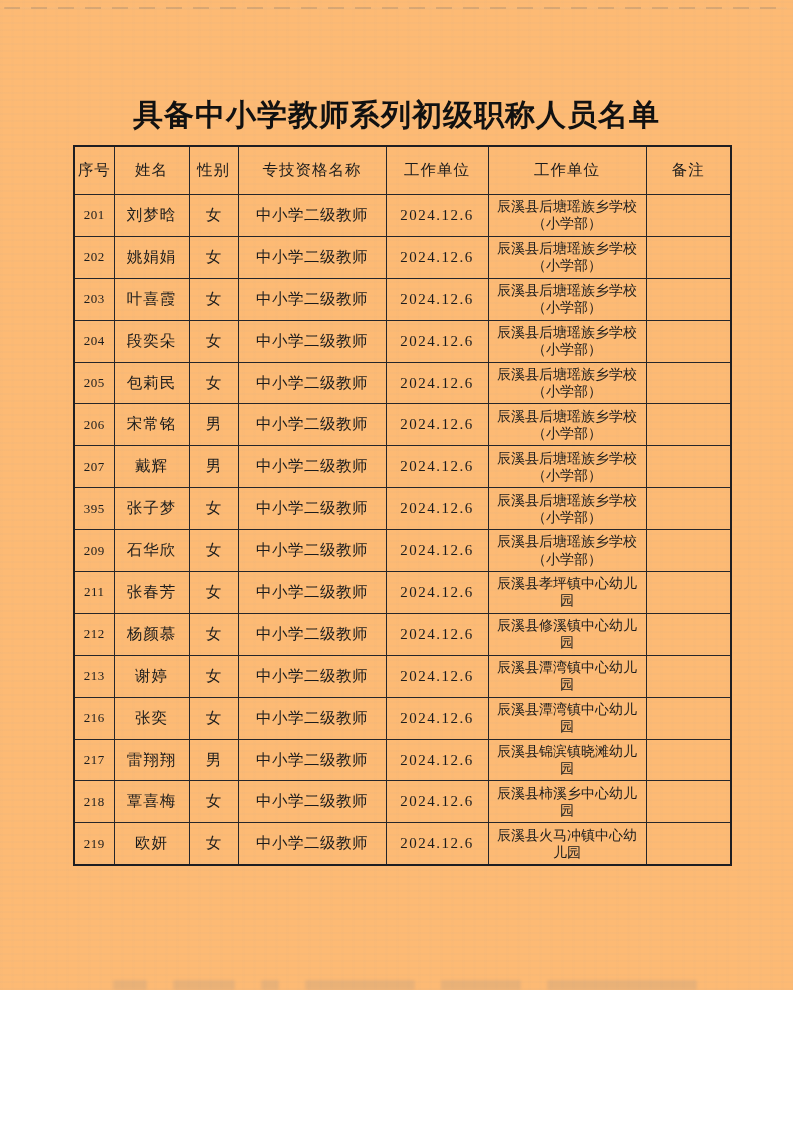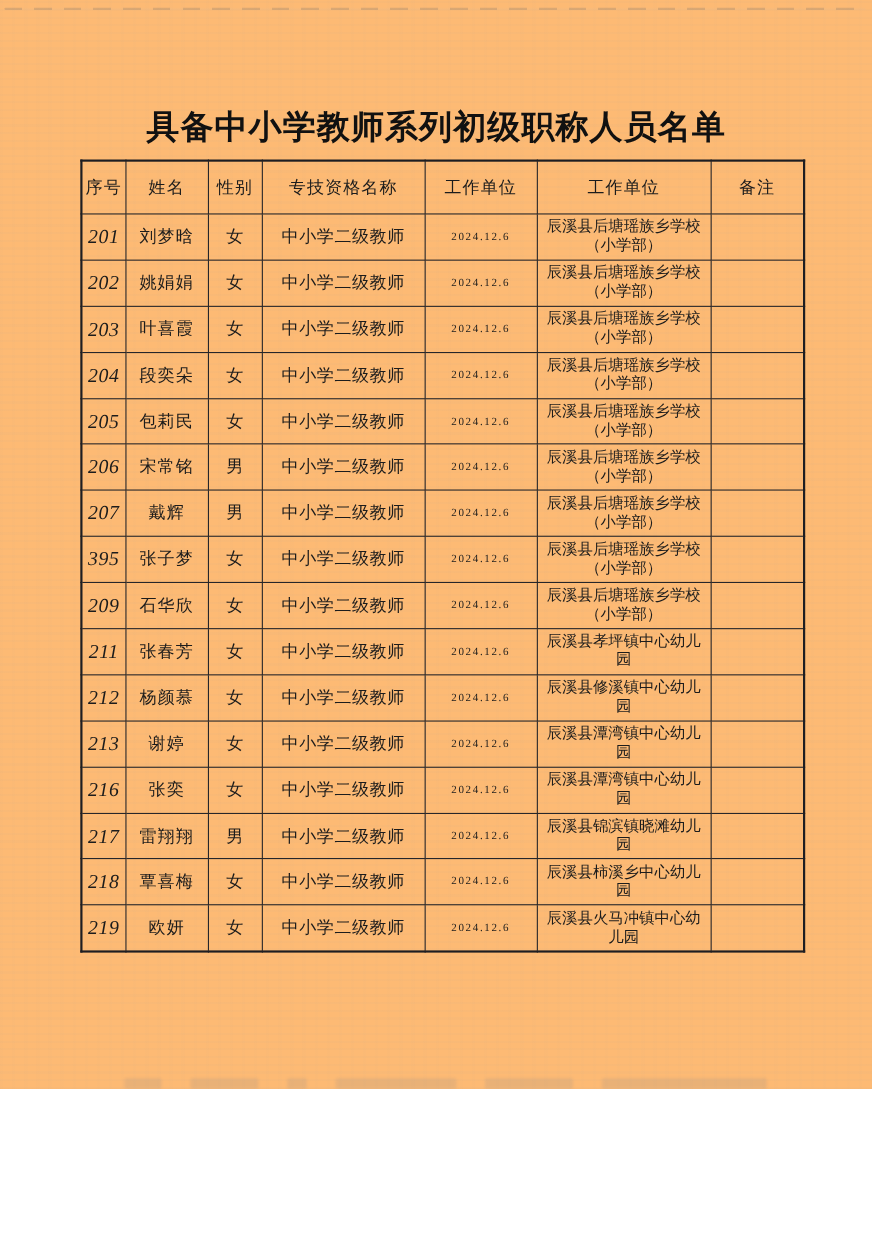--- a/index.html
+++ b/index.html
@@ -37,24 +37,24 @@
   table.roster th, table.roster td{
     border:1.6px solid #26262a;
     padding:1px 2px;
     text-align:center;vertical-align:middle;
     font-weight:normal;
     overflow:hidden;
   }
   table.roster{border:2.2px solid #1e1e22;}
   thead th{height:45px;font-size:15.5px;letter-spacing:1px;}
   tbody td{height:38.9px;font-size:15.5px;}
-  td.cell-no{font-size:18px;letter-spacing:.5px;font-style:italic;}
+  td.cell-no{font-size:13px;letter-spacing:.5px;}
   td.cell-name{letter-spacing:1px;}
   td.cell-qualification{letter-spacing:.5px;}
-  td.cell-date{font-size:10px;letter-spacing:1.5px;}
+  td.cell-date{font-size:15px;letter-spacing:1.5px;}
   td.cell-unit{font-size:14px;line-height:1.22;letter-spacing:0;padding:1px 3px;}
   .ghost{
     position:absolute;left:73px;width:657px;height:32px;
     opacity:.13;filter:blur(1.6px);
     display:flex;align-items:center;gap:26px;padding-left:40px;box-sizing:border-box;
   }
   .ghost span{display:inline-block;height:10px;background:#6b7890;border-radius:2px;}
   .ghost .g1{width:34px;}.ghost .g2{width:62px;}.ghost .g3{width:18px;}
   .ghost .g4{width:110px;}.ghost .g5{width:80px;}.ghost .g6{width:150px;}
   .footer{

